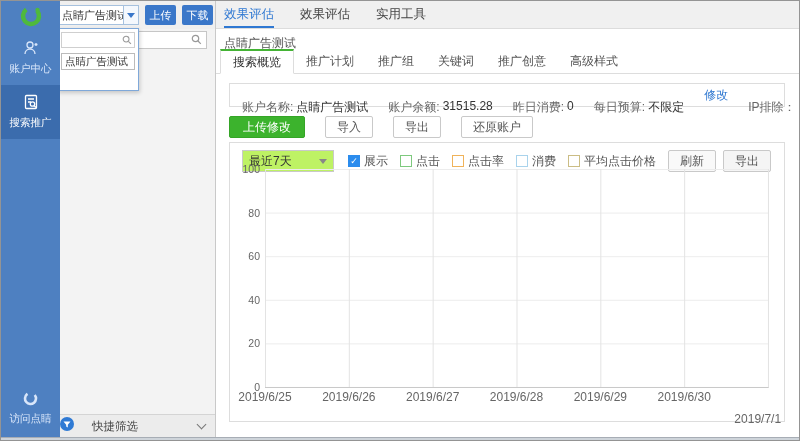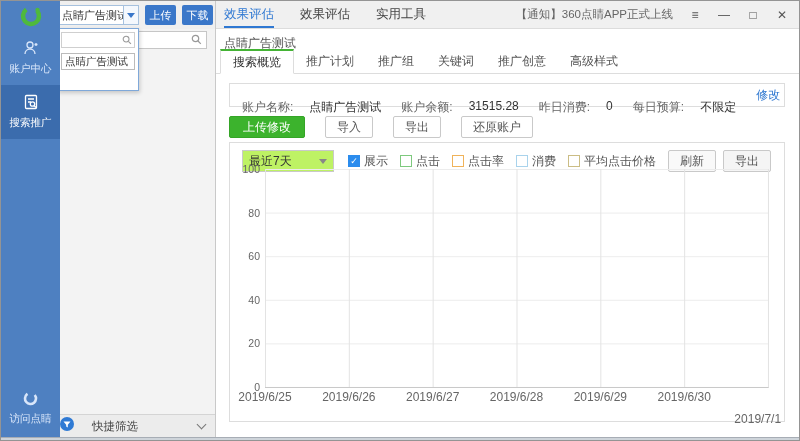--- a/index.html
+++ b/index.html
@@ -44,21 +44,21 @@
   .notice { font-size:11.5px; color:#666; }
   .win-btn { font-size:12px; color:#555; width:14px; text-align:center; cursor:default; }
 
   .content { position:relative; height:calc(100% - 28px); background:#fff; }
   .acct-tab { position:absolute; top:6px; left:8px; font-size:12px; color:#555; }
   .tabs { position:absolute; top:21px; left:0; right:0; height:24px; border-bottom:1px solid #ddd; display:flex; align-items:flex-end; padding-left:4px; }
   .tab { font-size:12px; color:#555; padding:0 12px; height:23px; line-height:23px; cursor:default; }
   .tab.active { background:#fff; border:1px solid #ddd; border-top:2px solid #44b335; border-bottom:1px solid #fff; margin-bottom:-1px; height:25px; line-height:22px; color:#333; }
 
   .info-box { position:absolute; top:54px; left:13px; right:14px; height:24px; border:1px solid #ddd; display:flex; align-items:center; gap:20px; padding-left:12px; font-size:12px; }
-  .fld { display:flex; gap:16px; white-space:nowrap;margin-top:24px; }
+  .fld { display:flex; gap:3px; white-space:nowrap;margin-top:24px; }
   .fld .lab { color:#666; }
   .fld .val { color:#333; }
   .link { color:#2e77d0; cursor:pointer; white-space:nowrap; }
 
   .actions { position:absolute; top:87px; left:13px; display:flex; gap:20px; }
   .btn-green { background:#3cb32d; color:#fff; border:1px solid #35a527; height:22px; padding:0 13px; font-size:12px; border-radius:2px; display:flex; align-items:center; }
   .btn-plain { background:#fff; border:1px solid #c9c9c9; height:22px; padding:0 11px; font-size:12px; color:#555; border-radius:2px; display:flex; align-items:center; }
 
   .big-box { position:absolute; top:113px; left:13px; right:14px; height:280px; border:1px solid #ddd; }
   .filter-row { position:absolute; top:7px; left:12px; right:13px; height:22px; display:flex; align-items:center; }
@@ -178,27 +178,20 @@
     </div>
   </div>
 
   <div class="main">
     <div class="titlebar">
       <div class="nav">
         <div class="nav-item active">效果评估</div>
         <div class="nav-item">效果评估</div>
         <div class="nav-item">实用工具</div>
       </div>
-      <div class="tb-right">
-        <span class="notice">【通知】360点睛APP正式上线</span>
-        <span class="win-btn">≡</span>
-        <span class="win-btn">—</span>
-        <span class="win-btn">□</span>
-        <span class="win-btn">✕</span>
-      </div>
     </div>
 
     <div class="content">
       <div class="acct-tab">点睛广告测试</div>
 
       <div class="tabs">
         <div class="tab active">搜索概览</div>
         <div class="tab">推广计划</div>
         <div class="tab">推广组</div>
         <div class="tab">关键词</div>

